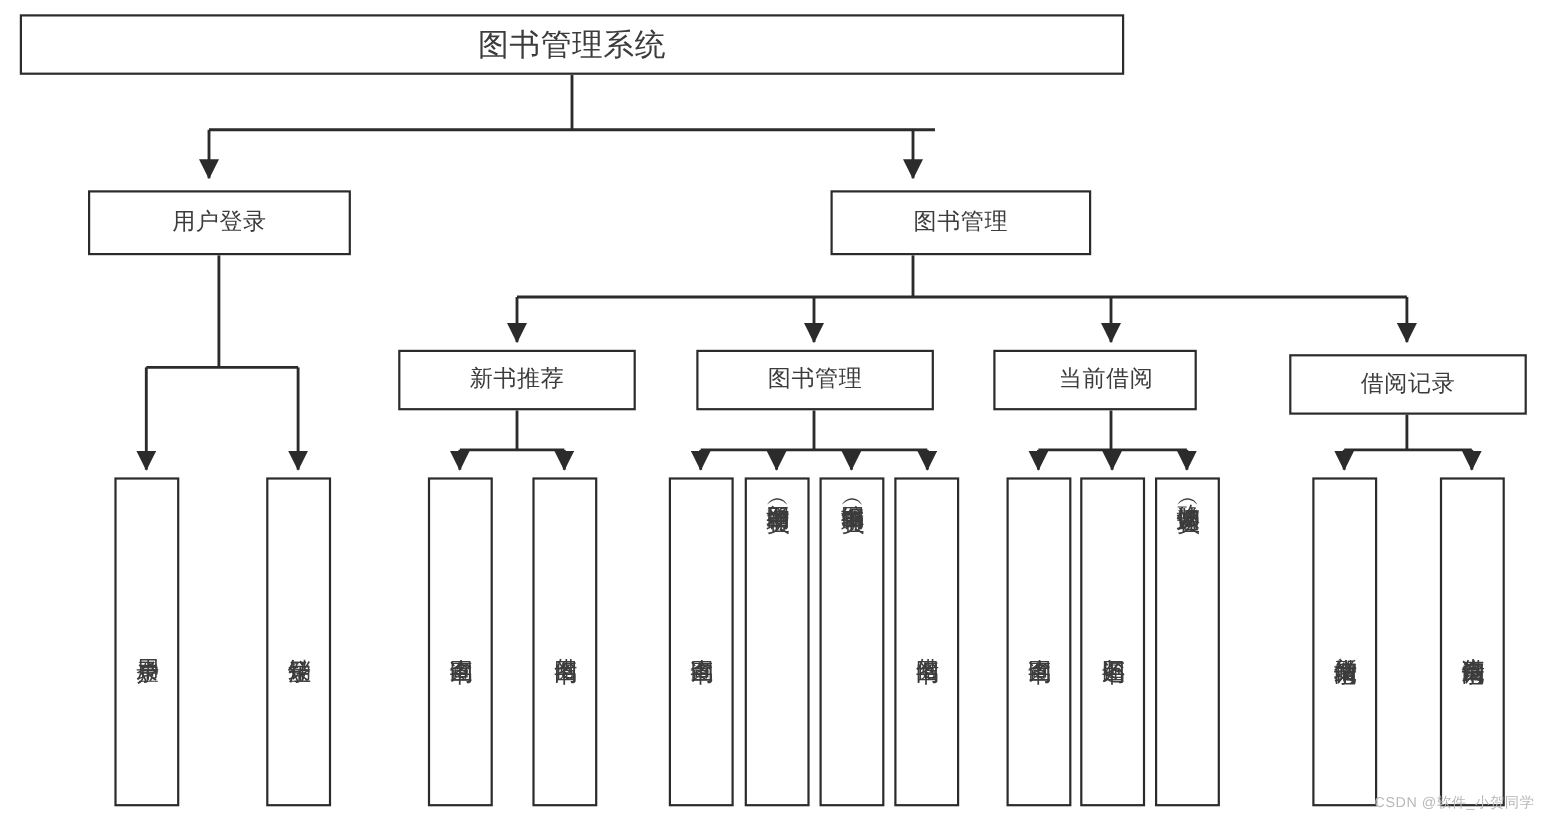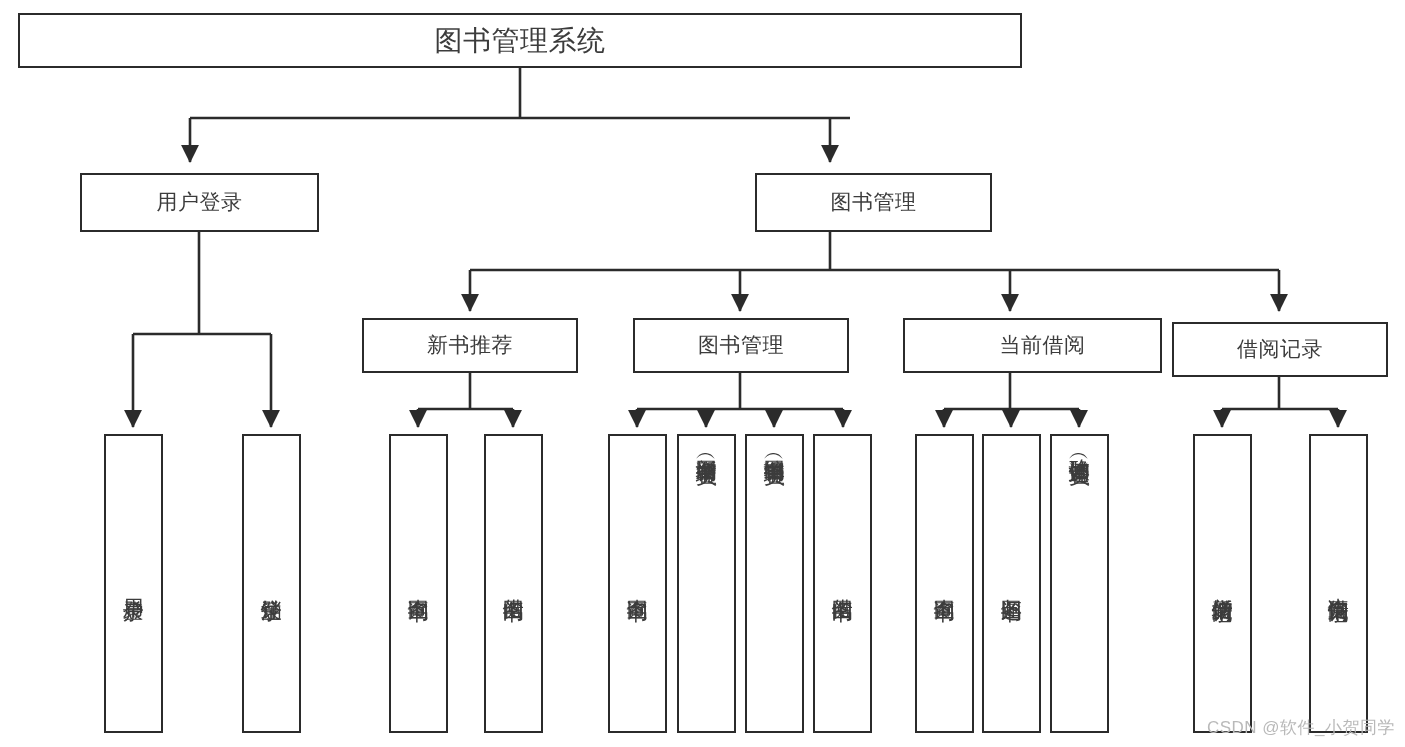--- a/index.html
+++ b/index.html
@@ -59,21 +59,21 @@
   }
   .node.leaf.centered {
     align-items: center;
     padding-top: 0;
   }
   .watermark {
     position: absolute;
     right: 10px;
     bottom: 8px;
     color: #b9b9b9;
-    font-size: 17px;
+    font-size: 13px;
     white-space: nowrap;
     letter-spacing: 0.5px;
   }
 </style>
 </head>
 <body>
 
 <div id="canvas">
 
   <svg class="connectors" viewBox="0 0 1405 747">
@@ -136,21 +136,21 @@
   <div class="node tier2" style="left:712px; top:173px; width:237px; height:59px;margin-left:43px;">
     <span class="lbl">图书管理</span>
   </div>
 
   <div class="node tier2" style="left:362px; top:318px; width:216px; height:55px;text-align:center;">
     <span class="lbl">新书推荐</span>
   </div>
   <div class="node tier2" style="left:633px; top:318px; width:216px; height:55px;">
     <span class="lbl">图书管理</span>
   </div>
-  <div class="node tier2" style="left:903px; top:318px; width:259px; height:55px;padding-left:20px;">
+  <div class="node tier2" style="left:903px; top:318px; width:185px; height:55px;padding-left:20px;">
     <span class="lbl">当前借阅</span>
   </div>
   <div class="node tier2" style="left:1172px; top:322px; width:216px; height:55px;">
     <span class="lbl">借阅记录</span>
   </div>
 
   <div class="node leaf centered" style="left:104px; top:434px; width:59px; height:299px;">
     <span class="lbl">用户登录</span>
   </div>
   <div class="node leaf centered" style="left:242px; top:434px; width:59px; height:299px;">

